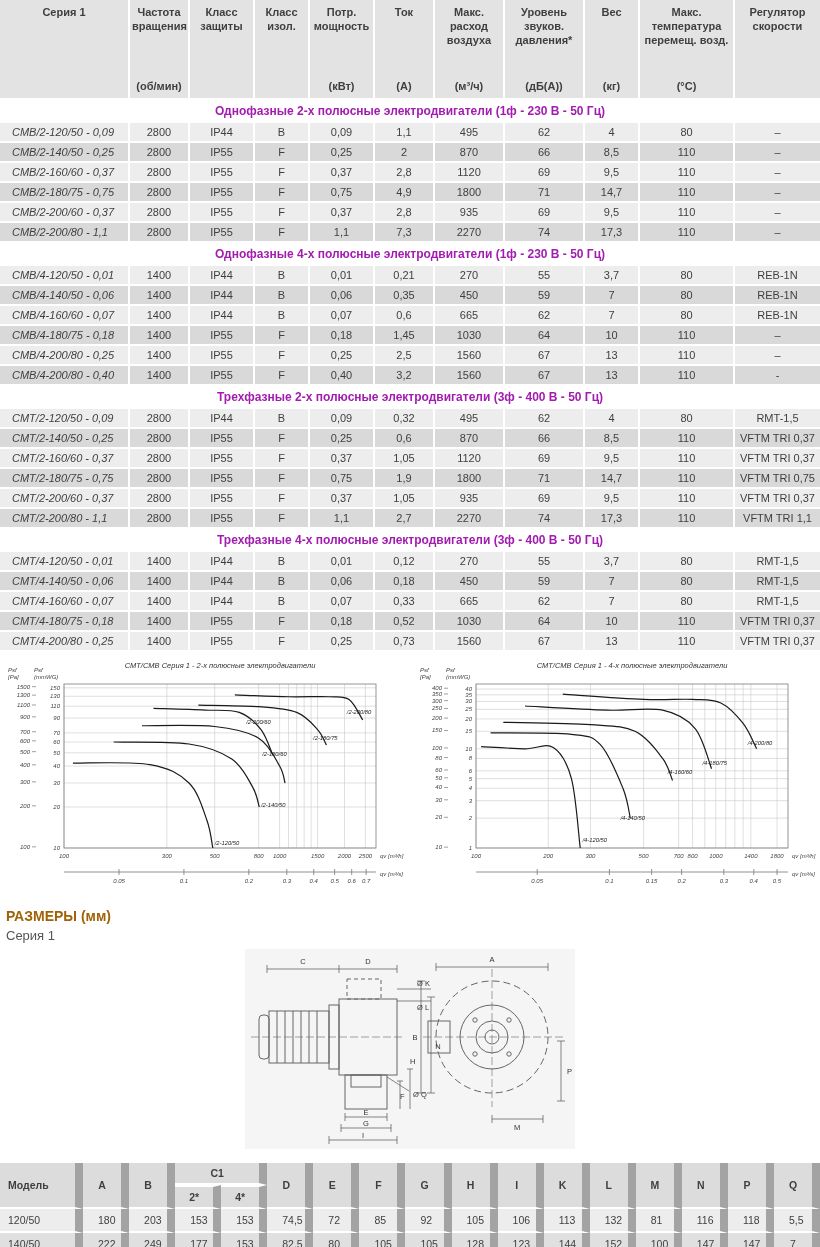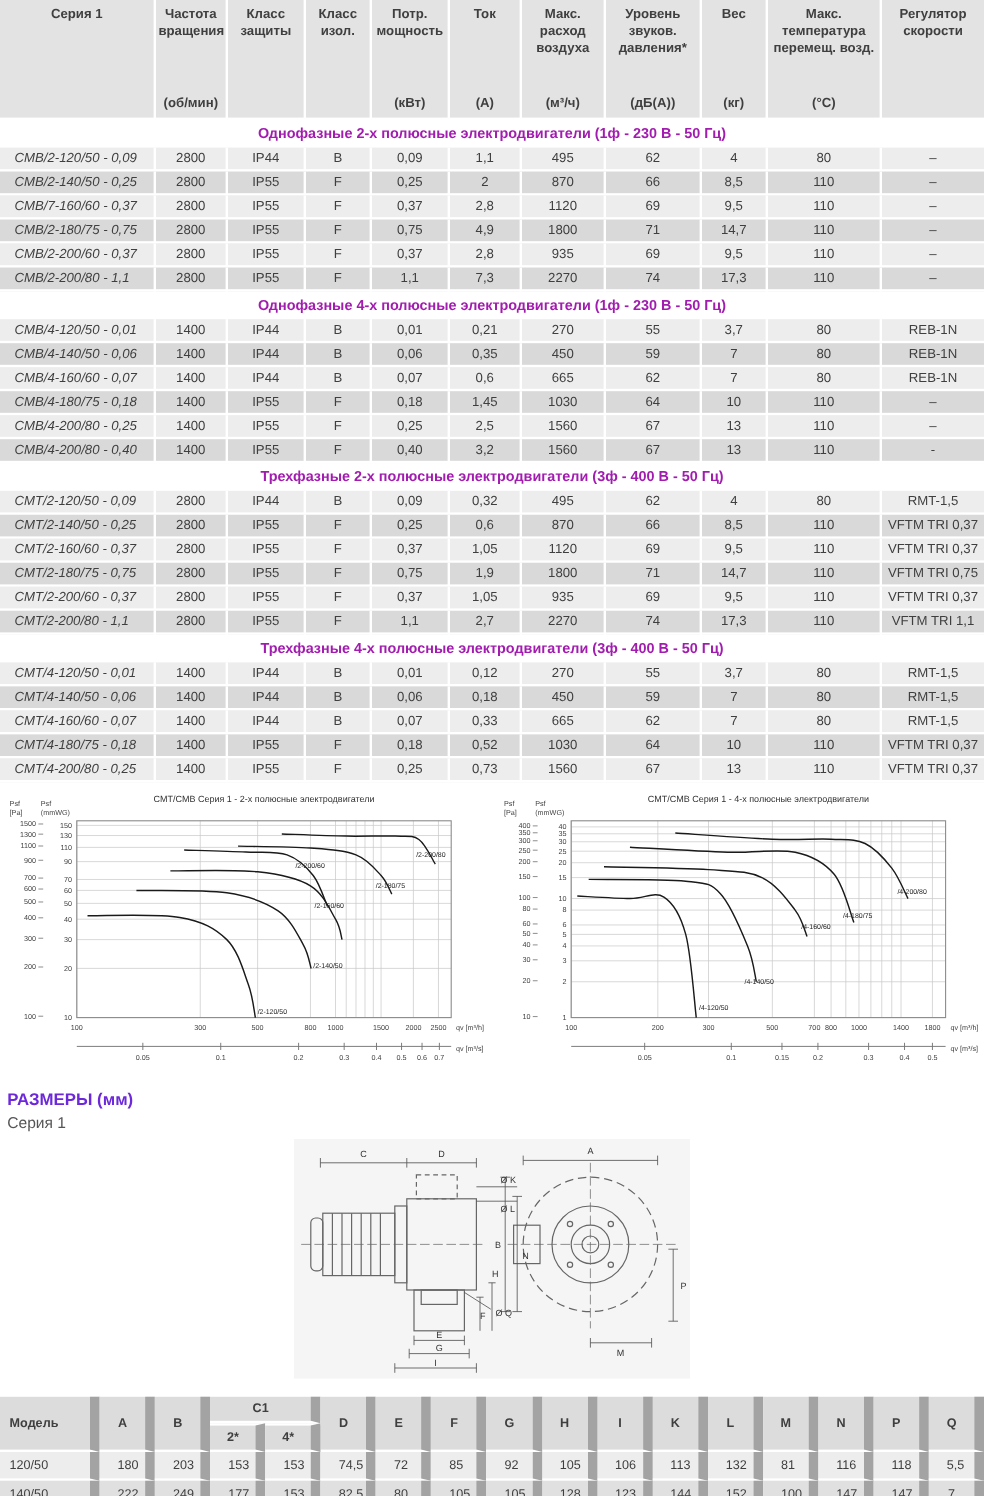--- a/index.html
+++ b/index.html
@@ -11,24 +11,24 @@
   #spec th{background:#e3e3e3;height:78px;vertical-align:top;position:relative;
            font-weight:bold;padding:6px 2px 14px 2px;line-height:1.25;text-align:center;}
   #spec th .u{position:absolute;left:0;right:0;bottom:4px;font-weight:bold;margin-top:16px;}
   #spec td{padding:3px 2px;text-align:center;}
   #spec td.model{text-align:left;padding-left:12px;font-style:italic;}
   #spec tr.light td{background:#ededed;}
   #spec tr.dark td{background:#d9d9d9;}
   #spec tr.section-row td{background:#fff;font-weight:bold;font-size:12px;text-align:center;
                           padding:4px 0 3px 0;color:#a21caf;}
   
-  .charts{display:flex;justify-content:space-between;margin:4px 0 2px 0;}
+  .charts{display:flex;justify-content:space-between;margin:4px 0 2px 0;font-style:italic;}
   .charts svg{display:block;}
   
-  .dim-head{font-size:14px;font-weight:bold;color:#6d28d9;margin:14px 0 4px 6px;}
+  .dim-head{font-size:14px;font-weight:bold;color:#a16207;margin:14px 0 4px 6px;}
   .dim-sub{font-size:13px;color:#555;margin:0 0 6px 6px;}
   .drawing-wrap{width:330px;margin:0 auto 10px auto;}
   
   #dims th, #dims td{border-right:8px solid #a3a3a3;border-bottom:2px solid #fff;font-size:10.5px;text-align:center;}
   #dims th{background:#dcdcdc;font-weight:bold;padding:4px 1px;}
   #dims th.sub{border-top:2px solid #fff;}
   #dims td{padding:5px 15px;}
   #dims tr.light td{background:#ededed;}
   #dims tr.dark td{background:#e0e0e0;}
   #dims td.model{text-align:left;padding-left:8px;}
@@ -123,21 +123,21 @@
         <td>F</td>
         <td>0,25</td>
         <td>2</td>
         <td>870</td>
         <td>66</td>
         <td>8,5</td>
         <td>110</td>
         <td>–</td>
       </tr>
       <tr class="light">
-        <td class="model">CMB/7-160/60 - 0,37</td>
+        <td class="model">CMB/2-160/60 - 0,37</td>
         <td>2800</td>
         <td>IP55</td>
         <td>F</td>
         <td>0,37</td>
         <td>2,8</td>
         <td>1120</td>
         <td>69</td>
         <td>9,5</td>
         <td>110</td>
         <td>–</td>

